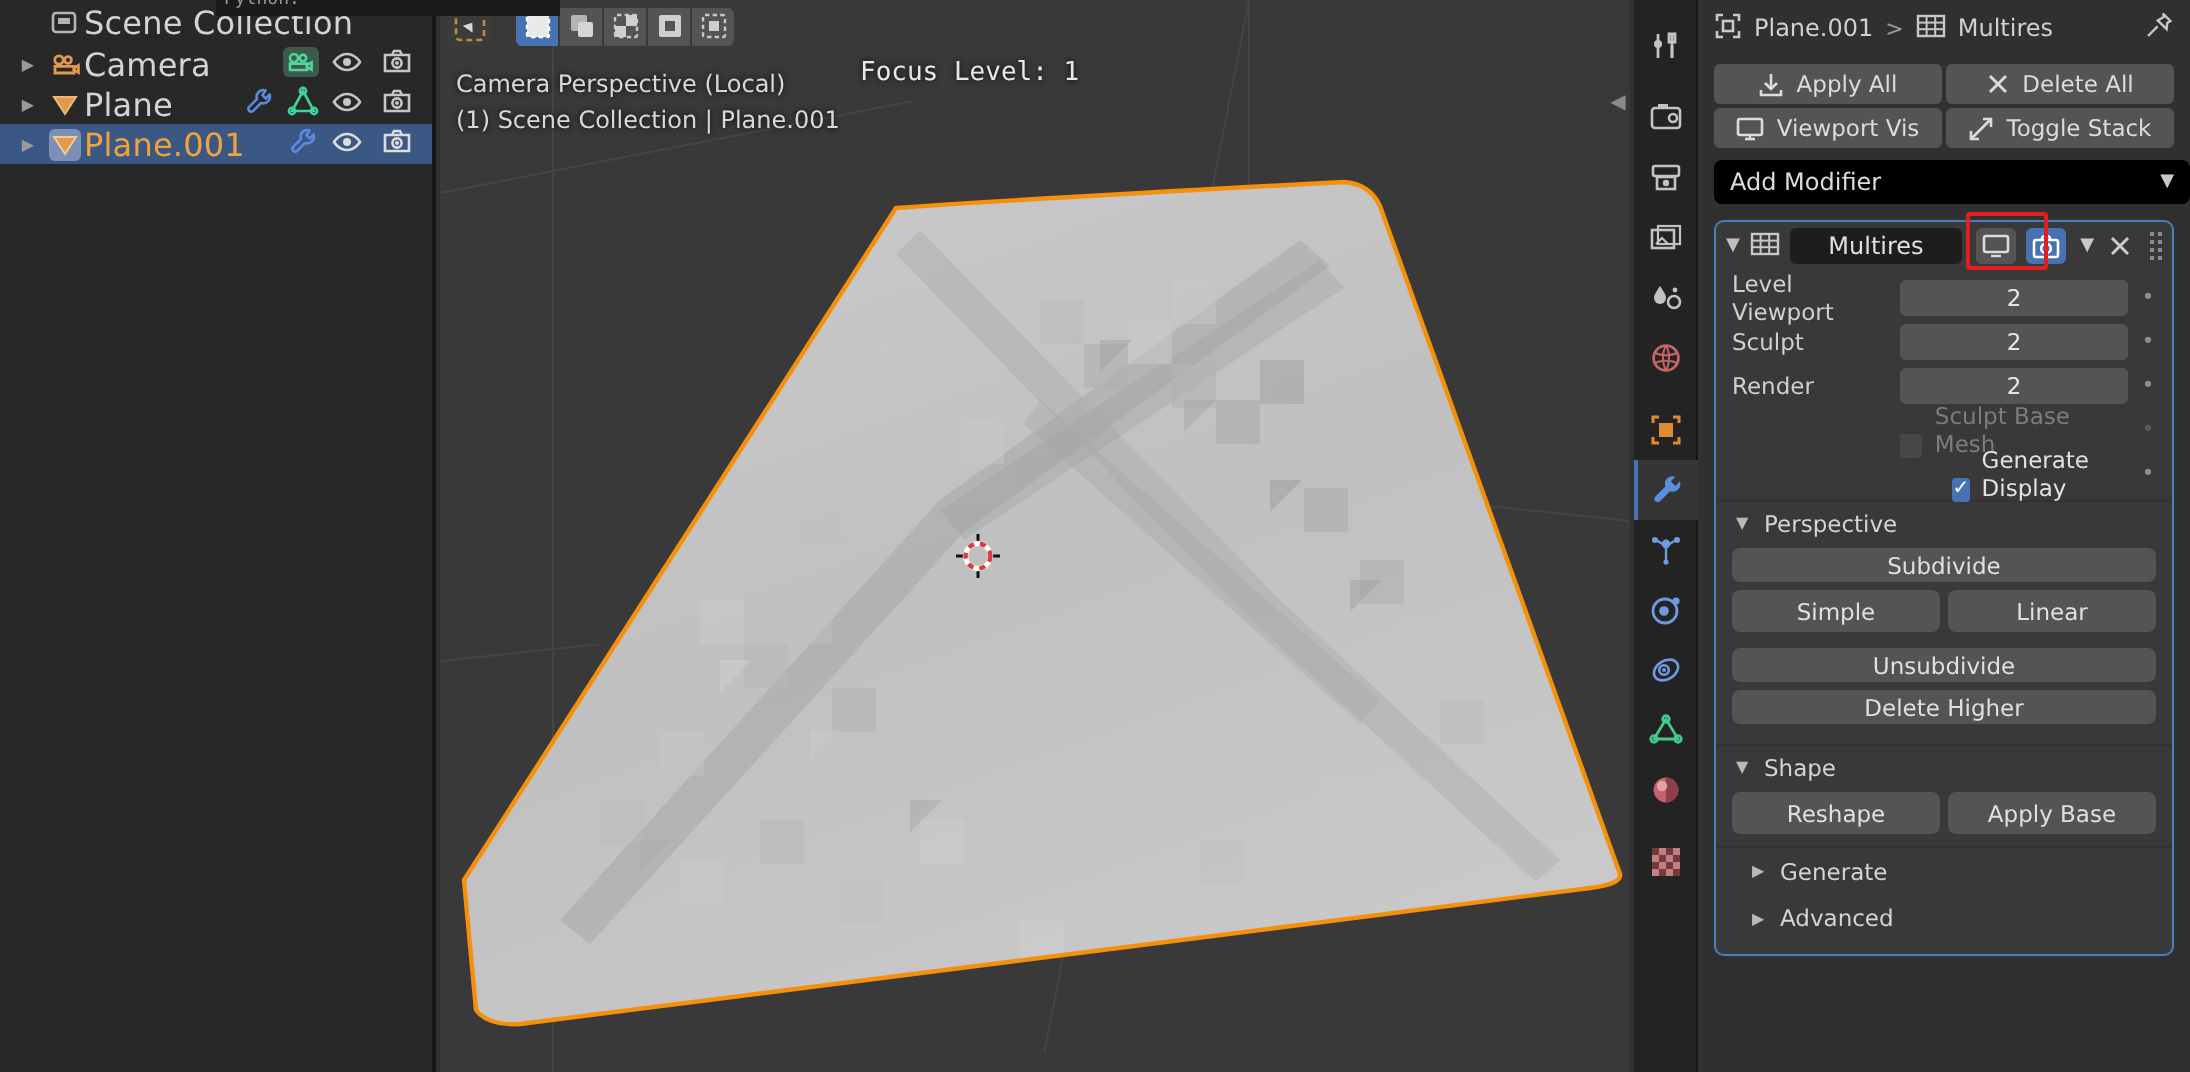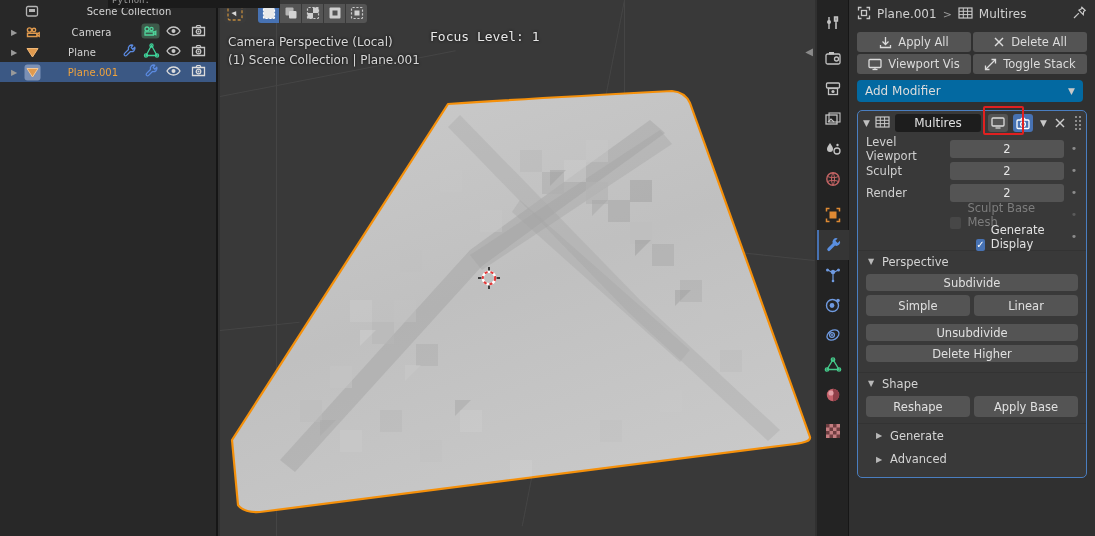--- a/index.html
+++ b/index.html
@@ -19,21 +19,21 @@
   .outliner-row {
     position: relative; height: 20px; display: flex; align-items: center;
     font-size: 12px; color: #d4d4d4; padding-left: 6px;
   }
   .outliner-row.selected { background: #3b5884; }
   .disclosure {
     width: 16px; text-align: center; color: #9a9a9a; font-size: 8px;
     flex: 0 0 16px;
   }
   .row-icon { width: 20px; flex: 0 0 20px; display:flex; align-items:center; justify-content:center; }
-  .row-label { flex: 1; font-size: 10px; letter-spacing: .1px; text-align: center; }
+  .row-label { flex: 1; font-size: 16px; letter-spacing: .1px; }
   .row-label.sel { color: #f0a33c; }
   .row-extra { display: flex; gap: 5px; align-items:center; margin-right: 6px; }
   .row-right { display: flex; gap: 10px; align-items: center; padding-right: 10px; }
 
   
   .coll-row { height: 22px; }
 
   
   .viewport {
     position: absolute; left: 220px; top: 0; width: 595px; height: 536px;
@@ -101,21 +101,21 @@
   .btn-grid { padding: 4px 8px 0 8px; }
   .btn-row { display: flex; gap: 2px; margin-bottom: 2px; text-align: center; }
   .pbtn {
     flex: 1; height: 20px; background: #545454; border-radius: 3px;
     display: flex; align-items: center; justify-content: center; gap: 6px;
     color: #dcdcdc; font-size: 11.5px;
   }
   .pbtn .ico { display:flex; align-items:center; }
 
   .add-mod {
-    margin: 6px 12px 0 8px; height: 22px; background: #0369a1; border-radius: 4px;
+    margin: 6px 0 0 8px; height: 22px; background: #000000; border-radius: 4px;
     display: flex; align-items: center; padding: 0 8px;
     color: #dcdcdc; font-size: 12px; position: relative;
   }
   .add-mod .chev { position: absolute; right: 8px; color: #c8c8c8; font-size: 9px; }
 
   
   .mod-card {
     margin: 8px 8px 0 8px; background: #393939; border: 1px solid #4a7ec0;
     border-radius: 5px; padding-bottom: 6px;
   }

